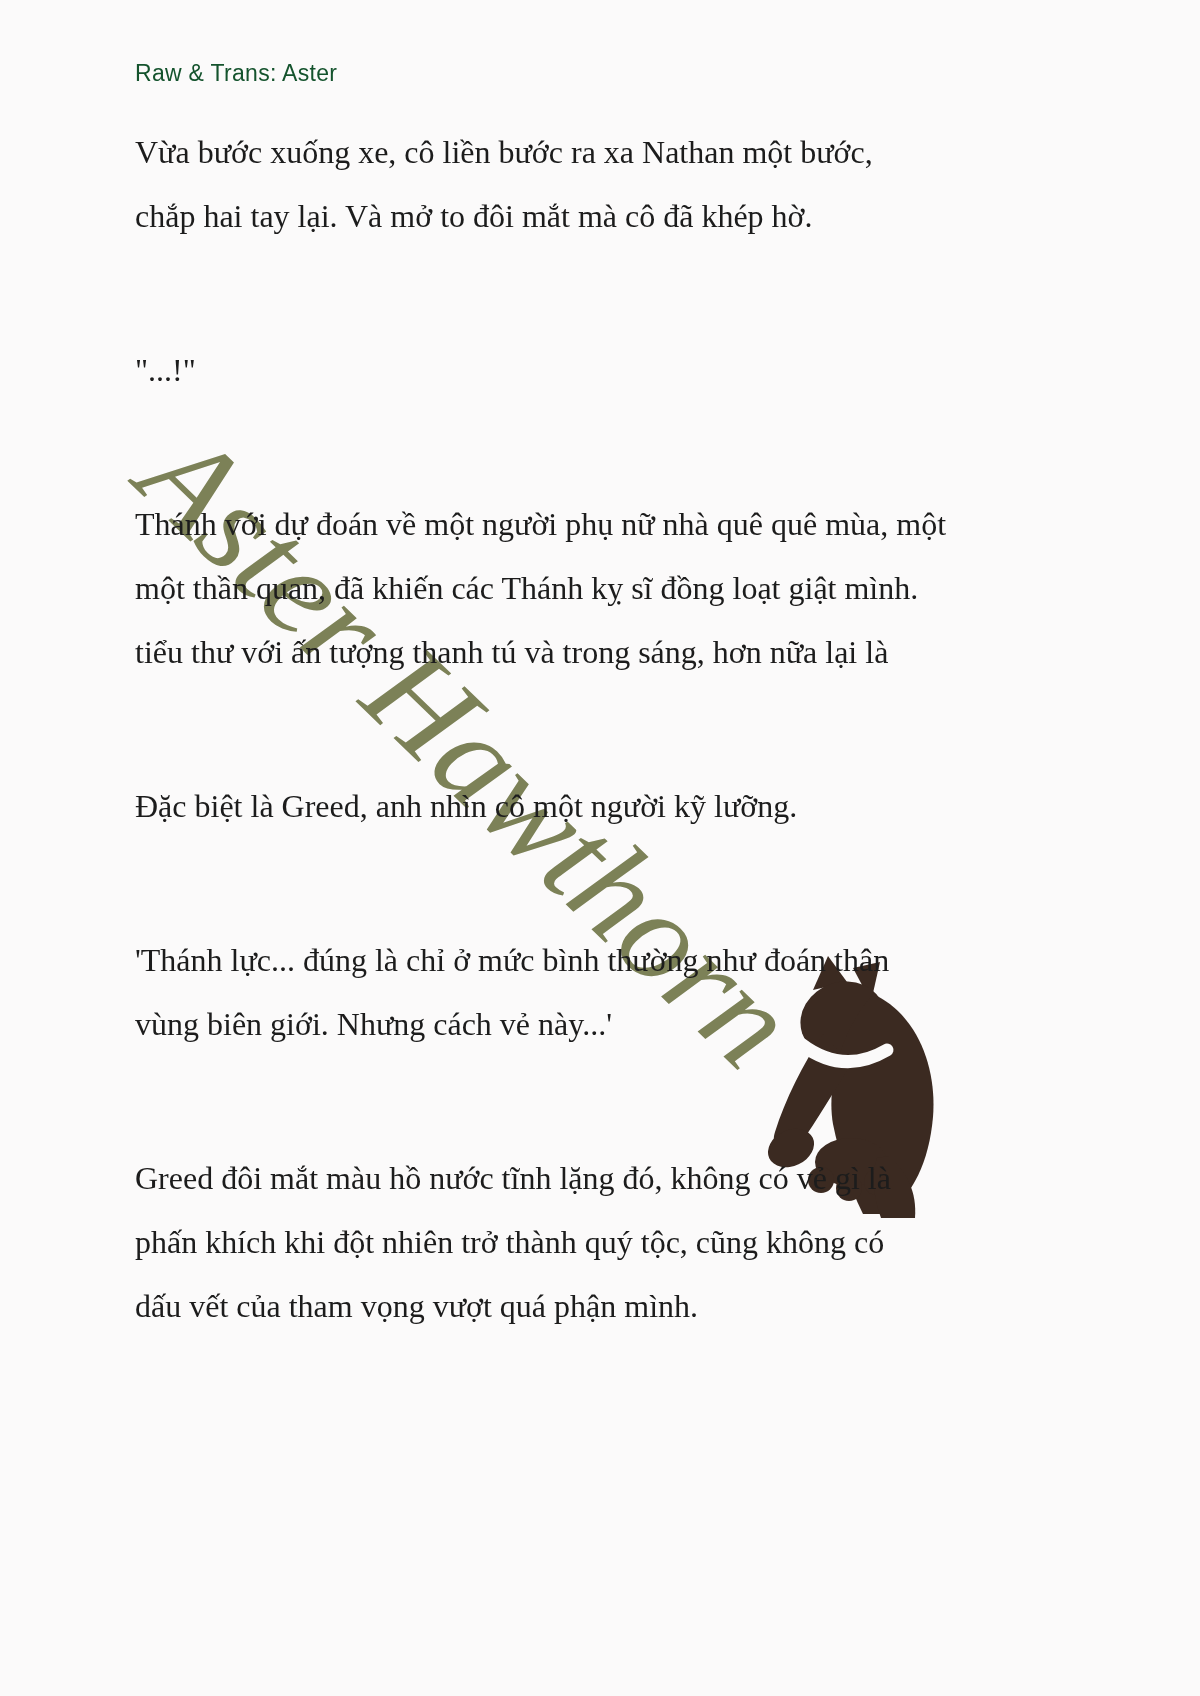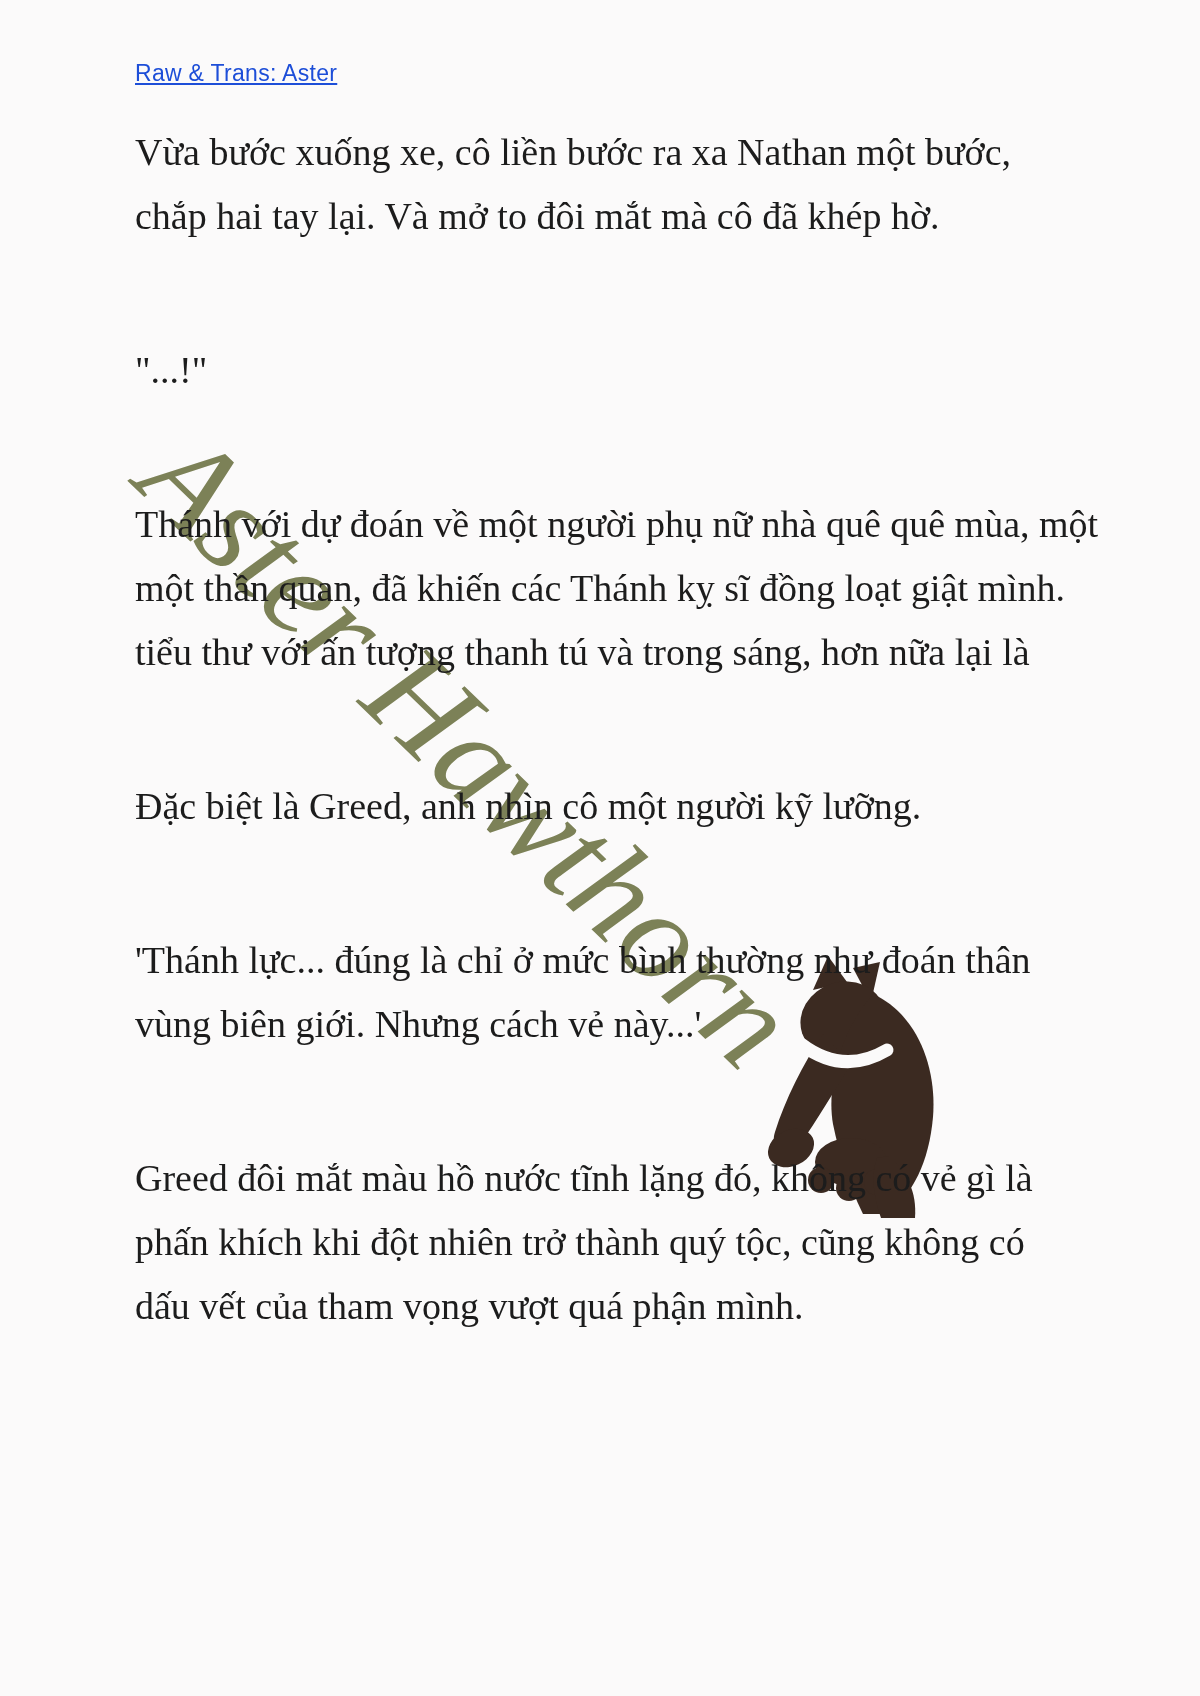--- a/index.html
+++ b/index.html
@@ -9,24 +9,23 @@
     margin:0 auto;
     background:#fbfafa;
     overflow:hidden;
     font-family:"Liberation Serif","DejaVu Serif",serif;
   }
   .header-credit{
     position:absolute;
     left:135px;top:60px;
     font-family:"Liberation Sans","DejaVu Sans",sans-serif;
     font-size:23px;
-    color:#1d4ed8;
+    color:#14532d;
     letter-spacing:0.3px;
     z-index:4;
-    text-decoration:underline;
   }
   .watermark{
     position:absolute;
     left:468px;top:748px;
     transform:translate(-50%,-50%) rotate(44deg);
     transform-origin:center center;
     font-family:"Liberation Serif","DejaVu Serif",serif;
     font-style:italic;
     font-size:132px;
     color:#7c8157;
@@ -37,21 +36,21 @@
   .text-block{
     position:absolute;
     left:135px;top:120px;
     width:850px;
     z-index:3;
   }
   .para{
     margin:0 0 90px 0;
   }
   .para-line{
-    font-size:38px;
+    font-size:32px;
     line-height:64px;
     height:64px;
     color:#1c1c1c;
     white-space:nowrap;
   }
   .cat{
     position:absolute;
     left:765px;top:952px;
     width:172px;height:268px;
     z-index:2;

